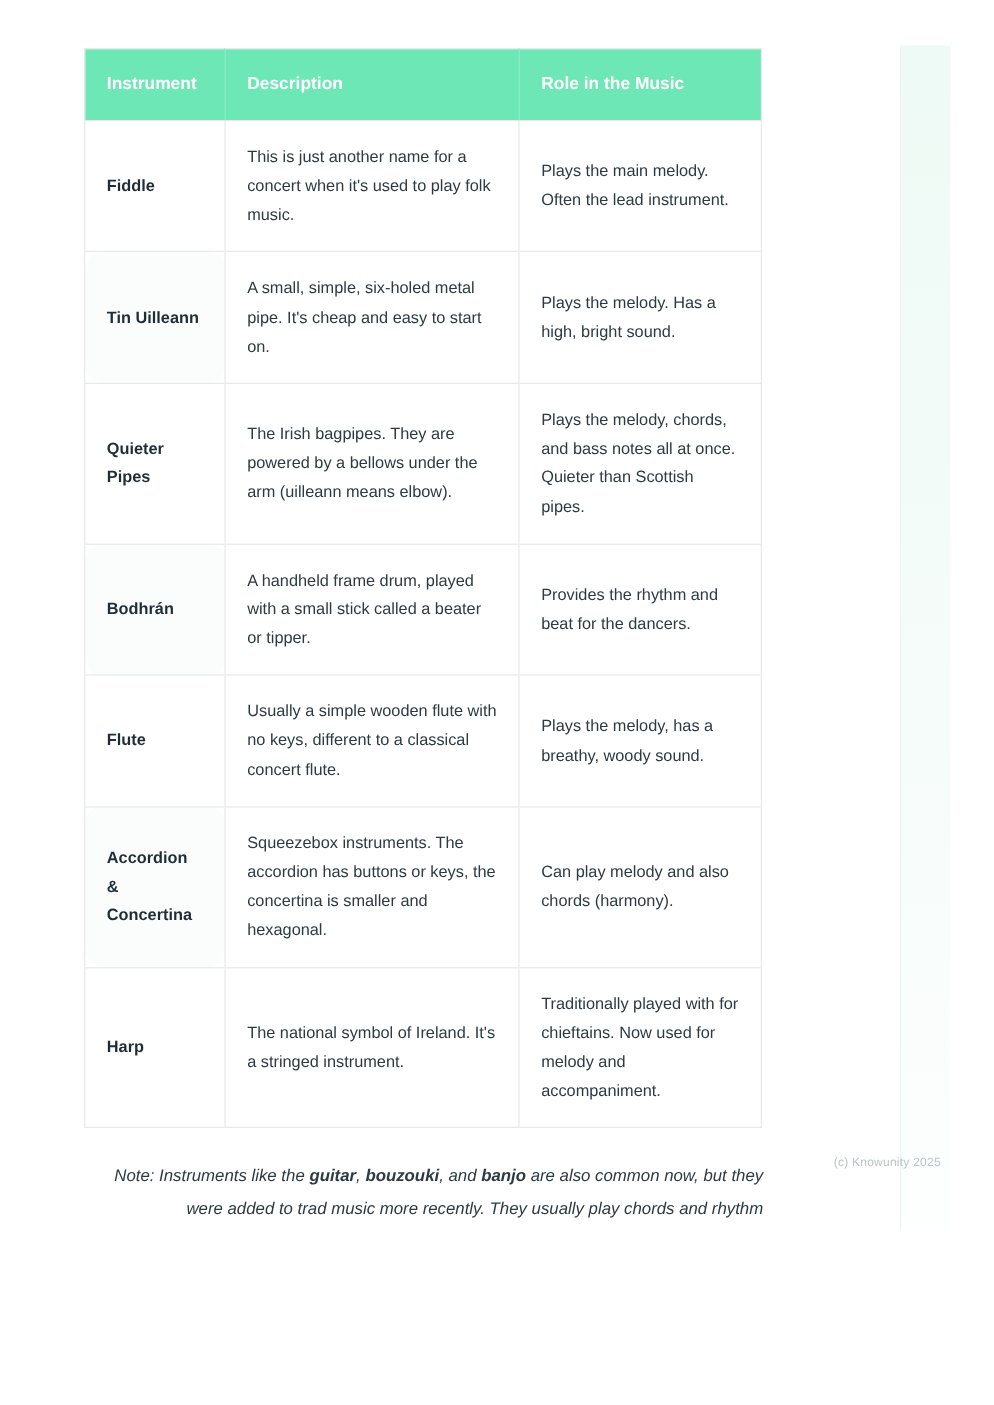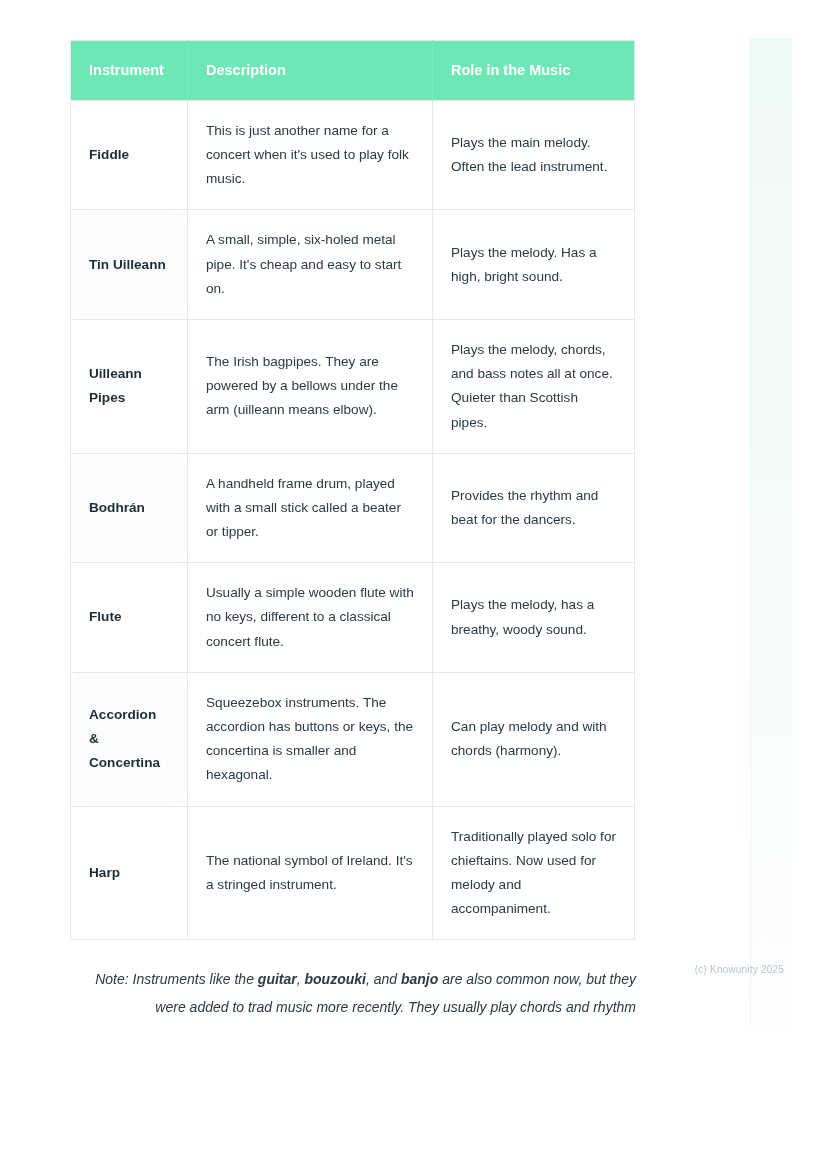--- a/index.html
+++ b/index.html
@@ -126,43 +126,43 @@
           <td class="name">Fiddle</td>
           <td>This is just another name for a concert when it's used to play folk music.</td>
           <td>Plays the main melody. Often the lead instrument.</td>
         </tr>
         <tr>
           <td class="name">Tin Uilleann</td>
           <td>A small, simple, six-holed metal pipe. It's cheap and easy to start on.</td>
           <td>Plays the melody. Has a high, bright sound.</td>
         </tr>
         <tr>
-          <td class="name">Uilleann Pipes</td>
+          <td class="name">Quieter Pipes</td>
           <td>The Irish bagpipes. They are powered by a bellows under the arm (uilleann means elbow).</td>
           <td>Plays the melody, chords, and bass notes all at once. Quieter than Scottish pipes.</td>
         </tr>
         <tr>
           <td class="name">Bodhrán</td>
           <td>A handheld frame drum, played with a small stick called a beater or tipper.</td>
           <td>Provides the rhythm and beat for the dancers.</td>
         </tr>
         <tr>
           <td class="name">Flute</td>
           <td>Usually a simple wooden flute with no keys, different to a classical concert flute.</td>
           <td>Plays the melody, has a breathy, woody sound.</td>
         </tr>
         <tr>
           <td class="name">Accordion &amp; Concertina</td>
           <td>Squeezebox instruments. The accordion has buttons or keys, the concertina is smaller and hexagonal.</td>
-          <td>Can play melody and with chords (harmony).</td>
+          <td>Can play melody and also chords (harmony).</td>
         </tr>
         <tr>
           <td class="name">Harp</td>
           <td>The national symbol of Ireland. It's a stringed instrument.</td>
-          <td>Traditionally played solo for chieftains. Now used for melody and accompaniment.</td>
+          <td>Traditionally played with for chieftains. Now used for melody and accompaniment.</td>
         </tr>
       </tbody>
     </table>
 
     <p class="note"><span>Note: Instruments like the </span><b>guitar</b><span>, </span><b>bouzouki</b><span>, and </span><b>banjo</b><span> are also common now, but they were added to trad music more recently. They usually play chords and rhythm (accompaniment).</span></p>
 
     <div class="backtick">`</div>
 
   </div>
 

